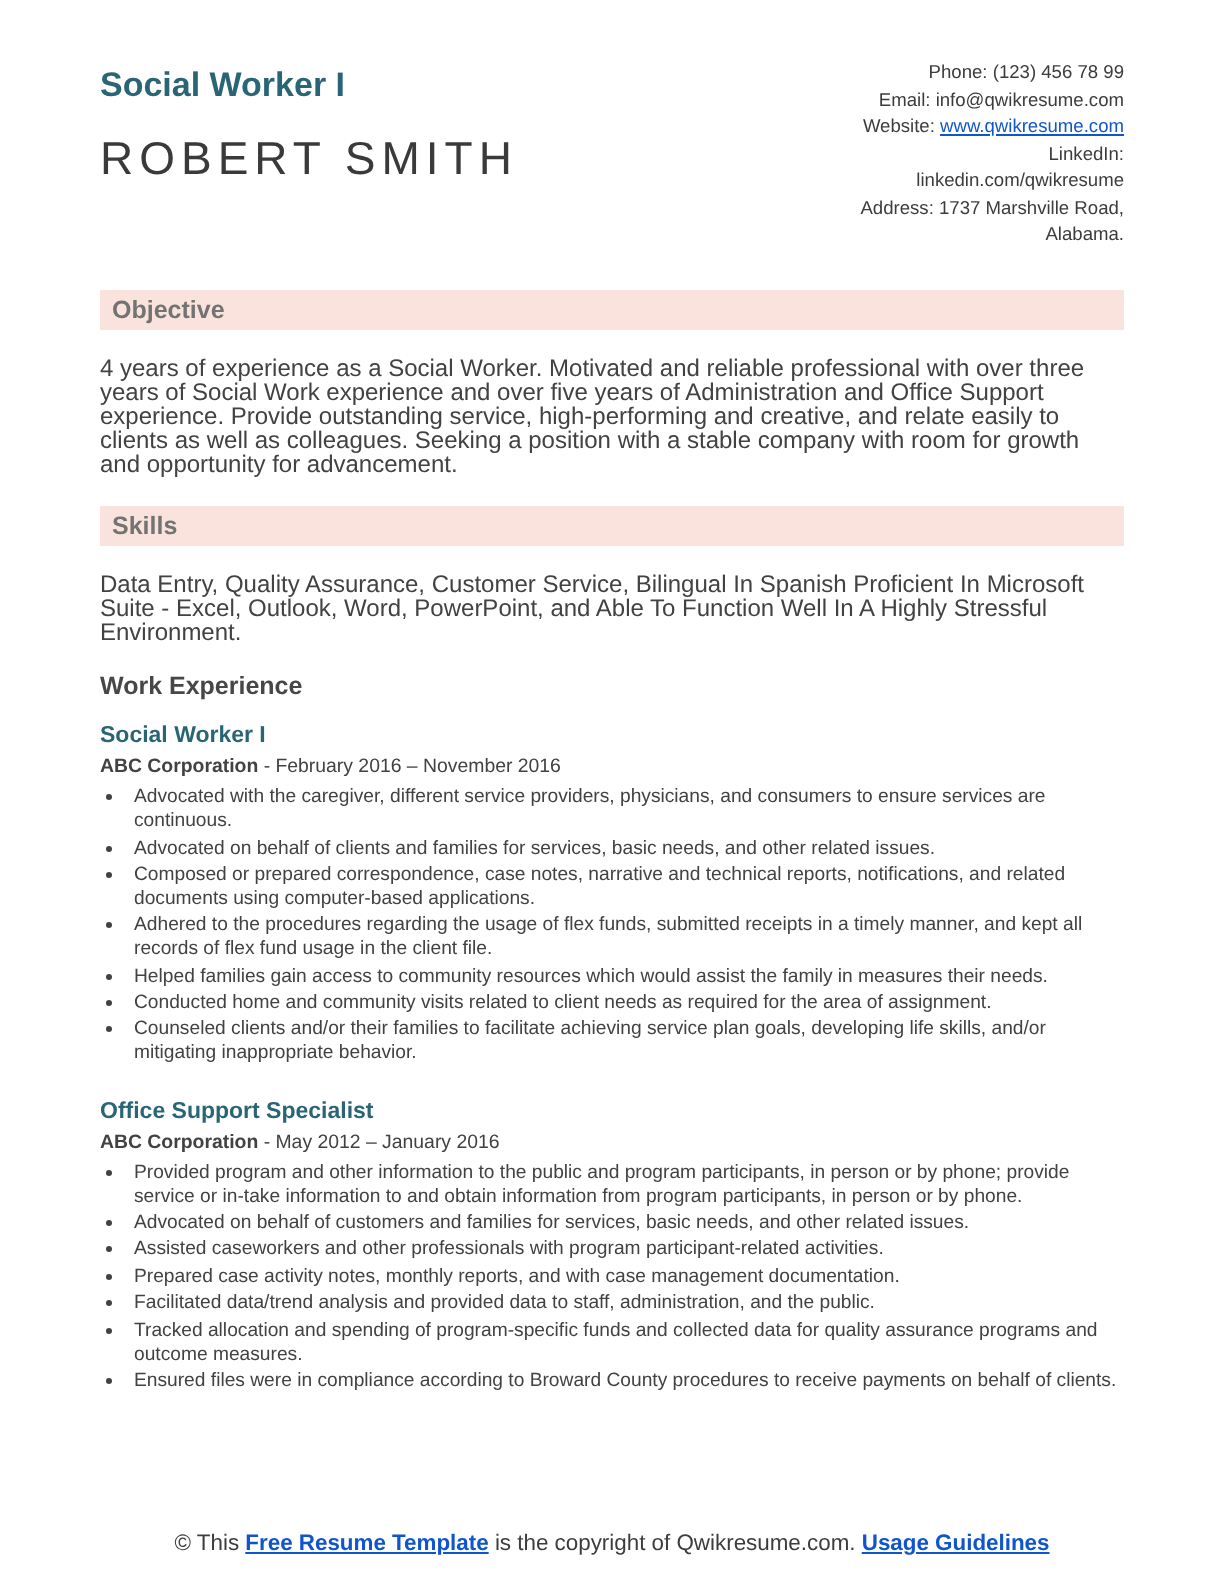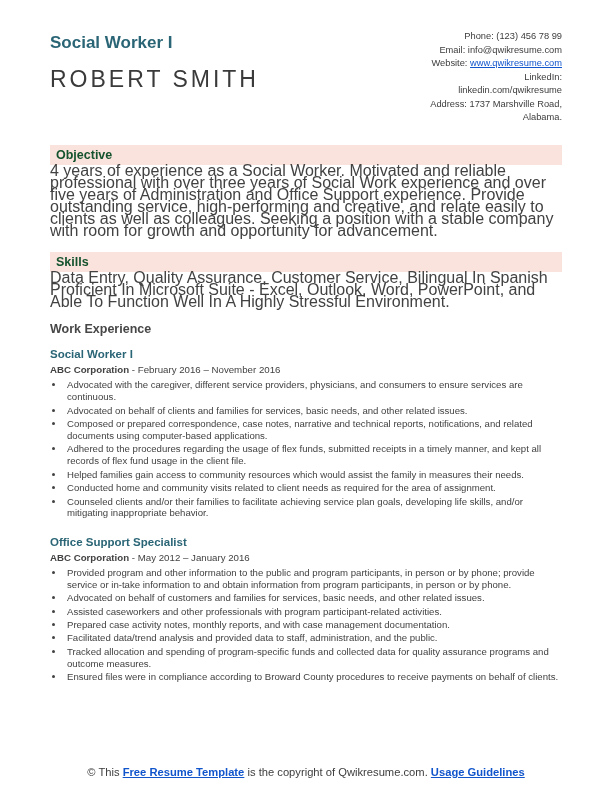--- a/index.html
+++ b/index.html
@@ -18,28 +18,28 @@
   }
   
   .header { display:flex; justify-content:space-between; }
   .doc-title { color:#2a6576; font-size:17px; font-weight:bold; margin-top:3px; }
   .person-name { font-size:23px; letter-spacing:3px; color:#3a3a3a; margin-top:13px; font-weight:normal; }
   .contact { text-align:right; font-size:9.3px; line-height:13.5px; color:#3c3c3c; white-space:nowrap; }
   a.link { color:#1155cc; text-decoration:underline; cursor:pointer; }
   a.link.bold { font-weight:bold; }
   
   .section-bar {
-    background:#f9e3dc; color:#14532d;
+    background:#f9e3dc; color:#737373;
     font-weight:bold; font-size:12.5px;
     padding:3px 6px;
   }
   .bar-objective { margin-top:20px; }
   .bar-skills { margin-top:15px; }
   .plain-heading { font-weight:bold; font-size:12.5px; color:#474747; margin-top:14px; }
-  .body-text { font-size:16px; line-height:12.1px; margin-top:0; color:#424242; }
+  .body-text { font-size:12px; line-height:12.1px; margin-top:13px; color:#424242; }
   
   .job-title { color:#2a6576; font-weight:bold; font-size:11.5px; margin-top:12px; }
   .job-title.second { margin-top:15px; }
   .job-meta { font-size:9.7px; margin-top:4px; color:#424242; }
   .job-meta .company { font-weight:bold; }
   ul.bullets { margin:4px 0 0 15px; }
   ul.bullets li {
     font-size:9.6px; line-height:11.9px;
     margin-bottom:1.5px; padding-left:2px; color:#424242;
   }

